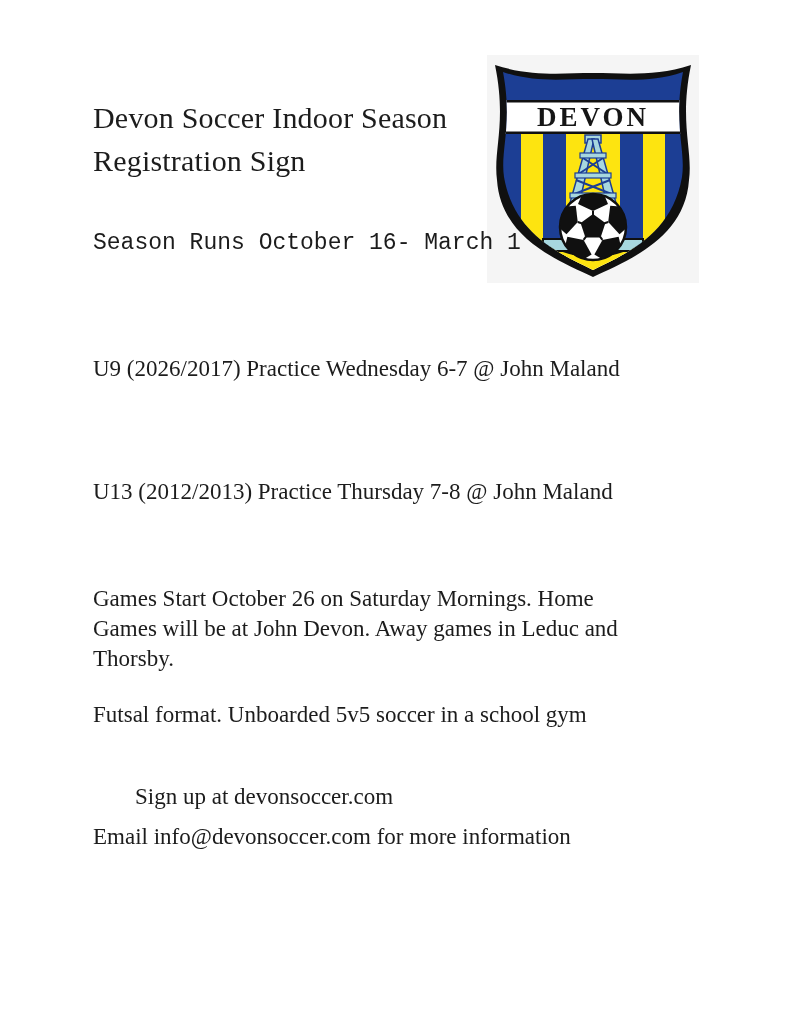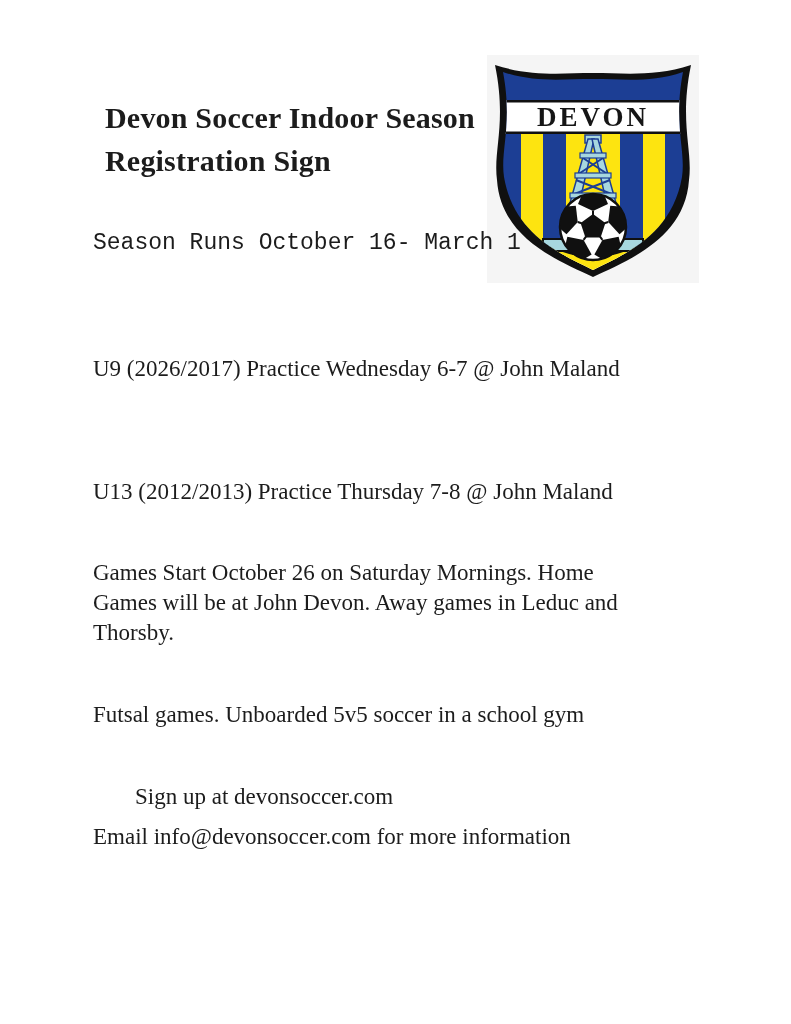--- a/index.html
+++ b/index.html
@@ -31,21 +31,21 @@
     font-family:"Liberation Serif","DejaVu Serif",serif;
     font-size:27px;font-weight:bold;letter-spacing:3px;
     text-anchor:middle;fill:#151515;
   }
 </style>
 </head>
 <body>
 
 <div class="page">
 
-  <div class="abs" style="left:105px;top:96px;font-weight:bold;">
+  <div class="abs" style="left:93px;top:96px;">
     <div class="title-line">Devon Soccer Indoor Season</div>
     <div class="title-line">Registration Sign</div>
   </div>
 
   <div class="logo-box">
     <svg class="crest" viewBox="0 0 212 228" aria-hidden="true">
       <defs>
         <clipPath id="crestClip">
           <path d="M106,215 C74,199 27,180 17,122 C13,95 26,70 16,17 C48,28 76,24 106,24 C136,24 164,28 196,17 C186,70 199,95 195,122 C185,180 138,199 106,215 Z"></path>
         </clipPath>
@@ -122,24 +122,24 @@
         </g>
       </g>
     </svg>
   </div>
 
   <div class="abs body-line" style="left:93px;top:228px;font-family:Liberation Mono, monospace;">Season Runs October 16- March 1</div>
 
   <div class="abs body-line" style="left:93px;top:330px;margin-top:24px;">U9 (2026/2017) Practice Wednesday 6-7 @ John Maland</div>
   <div class="abs body-line" style="left:93px;top:477px;">U13 (2012/2013) Practice Thursday 7-8 @ John Maland</div>
 
-  <div class="abs" style="left:93px;top:558px;font-family:Liberation Serif, serif;">
+  <div class="abs" style="left:93px;top:584px;font-family:Liberation Serif, serif;">
     <div class="body-line">Games Start October 26 on Saturday Mornings. Home</div>
     <div class="body-line">Games will be at John Devon. Away games in Leduc and</div>
     <div class="body-line">Thorsby.</div>
   </div>
 
-  <div class="abs body-line" style="left:93px;top:700px;">Futsal games. Unboarded 5v5 soccer in a school gym</div>
+  <div class="abs body-line" style="left:93px;top:700px;">Futsal format. Unboarded 5v5 soccer in a school gym</div>
 
   <div class="abs body-line" style="left:93px;top:782px;margin-left:42px;">Sign up at devonsoccer.com</div>
   <div class="abs body-line" style="left:93px;top:822px;">Email info@devonsoccer.com for more information</div>
 
 </div>
 
 </body></html>

